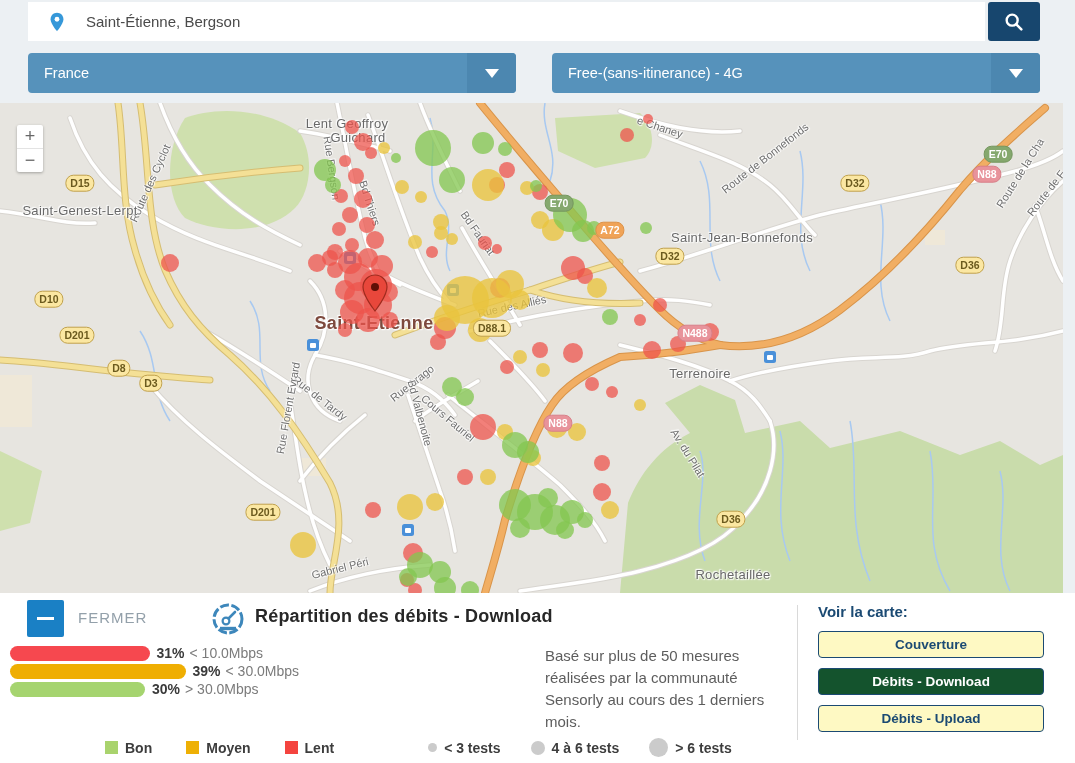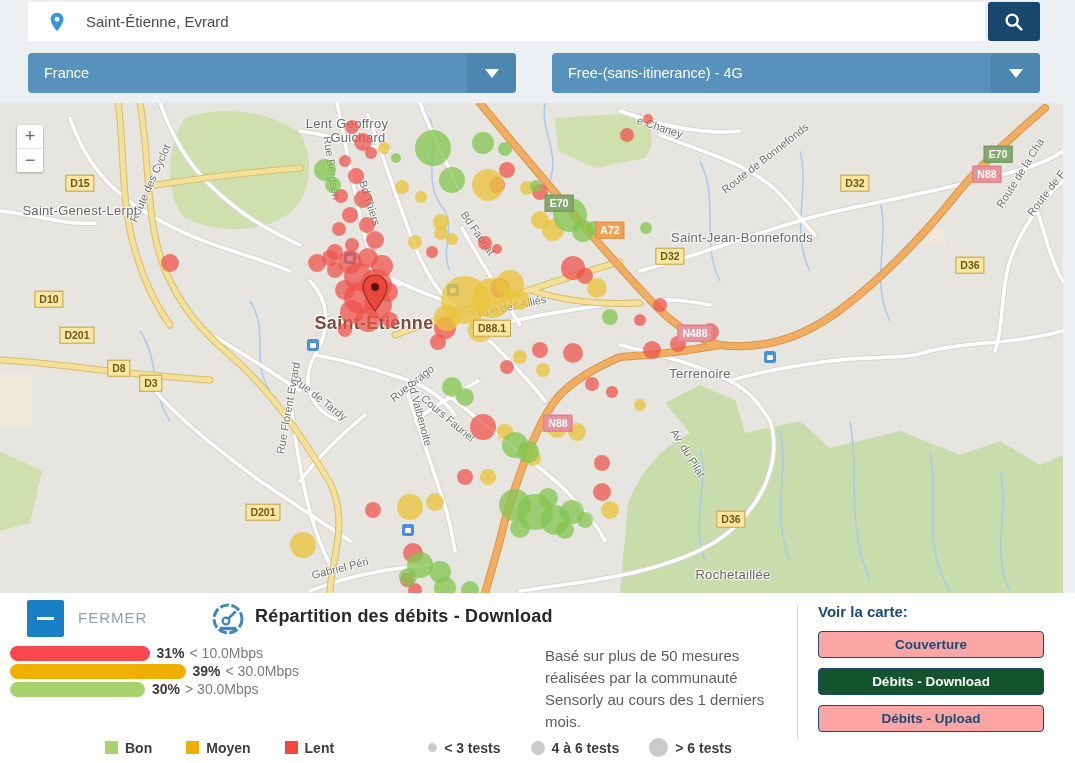--- a/index.html
+++ b/index.html
@@ -17,21 +17,21 @@
   #map{position:absolute;left:0;top:103px;width:1063px;height:490px;background:#e7e5e0;overflow:hidden;}
   #map svg.base{position:absolute;left:0;top:0;}
   .mlayer{position:absolute;left:0;top:0;width:100%;height:100%;}
   .dot{position:absolute;border-radius:50%;}
   .dot.R{background:rgba(238,83,76,.74);}
   .dot.Y{background:rgba(233,196,62,.78);}
   .dot.G{background:rgba(132,199,80,.76);}
   .street{position:absolute;font-size:11px;color:#6f6f6f;white-space:nowrap;text-shadow:0 0 2px #fff,0 0 2px #fff,1px 1px 1px #fff,-1px -1px 1px #fff;}
   .city{position:absolute;font-size:13px;color:#686868;letter-spacing:.3px;white-space:nowrap;text-shadow:0 0 2px #fff,0 0 3px #fff,1px 1px 1px #fff,-1px -1px 1px #fff;transform:translate(-50%,-50%);}
   .city.big{font-size:18px;font-weight:bold;color:#7e4a3e;}
-  .shield{position:absolute;transform:translate(-50%,-50%);font-size:10.5px;font-weight:bold;padding:1px 4px;border-radius:0;white-space:nowrap;line-height:1.2;}
+  .shield{position:absolute;transform:translate(-50%,-50%);font-size:10.5px;font-weight:bold;padding:1px 4px;border-radius:8px;white-space:nowrap;line-height:1.2;}
   .shield.yellow{background:#fbe7a2;border:1.5px solid #c0a14c;color:#6b5a1e;}
   .shield.green{background:#85a86e;border:1.5px solid #74965e;color:#fff;}
   .shield.pink{background:#e8939b;border:1.5px solid #d87f88;color:#fff;}
   .shield.orange{background:#f0a357;border:1.5px solid #dd9146;color:#fff;}
   .transit{position:absolute;width:12px;height:12px;background:#4a90d9;border-radius:2.5px;transform:translate(-50%,-50%);display:flex;align-items:center;justify-content:center;}
   .transit span{display:block;width:6px;height:5px;background:#fff;border-radius:1px;}
   .zoomctl{position:absolute;left:17px;top:22px;width:26px;background:#fff;border-radius:2px;box-shadow:0 1px 3px rgba(0,0,0,.3);z-index:30;}
   .zoomctl div{height:23px;display:flex;align-items:center;justify-content:center;font-size:18px;color:#666;cursor:pointer;}
   .zoomctl .sep{height:1px;background:#e3e3e3;padding:0;}
   #marker{position:absolute;z-index:25;transform:translate(-50%,-100%);}
@@ -45,37 +45,37 @@
   .panel-title{position:absolute;left:255px;top:13px;font-size:18px;font-weight:bold;color:#272727;letter-spacing:.2px;}
   .bars{position:absolute;left:10px;top:50px;}
   .bar-row{display:flex;align-items:flex-end;height:18px;margin-bottom:0;}
   .bar-pill{height:15px;border-radius:8px;flex:0 0 auto;}
   .bar-pct{margin-left:7px;font-size:14px;font-weight:bold;color:#3a3a3a;}
   .bar-lab{margin-left:5px;font-size:14px;color:#7b7b7b;}
   .desc{position:absolute;left:545px;top:52px;width:238px;font-size:15px;line-height:22px;color:#5d5d5d;}
   .vsep{position:absolute;left:797px;top:12px;width:1px;height:135px;background:#d9d9d9;}
   .side{position:absolute;left:818px;top:10px;width:226px;}
   .side-h{font-size:15px;font-weight:bold;color:#1b4a73;margin-bottom:11px;}
-  .side-btn{display:block;width:100%;box-sizing:border-box;margin-bottom:10px;padding:5px 0;font-size:13.5px;font-family:"Liberation Sans",sans-serif;text-align:center;border:1.5px solid #1b4a73;border-radius:4px;background:#fca5a5;color:#1b4a73;cursor:pointer;font-weight:bold;}
+  .side-btn{display:block;width:100%;box-sizing:border-box;margin-bottom:10px;padding:5px 0;font-size:13.5px;font-family:"Liberation Sans",sans-serif;text-align:center;border:1.5px solid #1b4a73;border-radius:4px;background:#fef9c3;color:#1b4a73;cursor:pointer;font-weight:bold;}
   .side-btn.active{background:#14532d;color:#fff;}
   .legend{position:absolute;left:105px;top:145px;display:flex;align-items:center;font-size:14px;font-weight:bold;color:#3d3d3d;}
   .leg-item{display:flex;align-items:center;}
   .leg-sq{width:13px;height:13px;margin-right:7px;flex:0 0 auto;}
   .leg-ci{border-radius:50%;background:#cbcbcb;margin-right:7px;flex:0 0 auto;}
 </style>
 </head>
 <body>
 <div id="app">
 
   <div class="search-box">
     <svg class="pin-icon" viewBox="0 0 24 24">
       <path d="M12 2C8.1 2 5 5.1 5 9c0 5.2 7 13 7 13s7-7.8 7-13c0-3.9-3.1-7-7-7z" fill="#3698d9"></path>
       <circle cx="12" cy="9" r="2.6" fill="#fff"></circle>
     </svg>
-    <span class="search-value">Saint-Étienne, Evrard</span>
+    <span class="search-value">Saint-Étienne, Bergson</span>
   </div>
   <button class="search-btn">
     <svg width="22" height="22" viewBox="0 0 24 24">
       <circle cx="10" cy="10" r="6" fill="none" stroke="#fff" stroke-width="2.6"></circle>
       <line x1="14.5" y1="14.5" x2="20" y2="20" stroke="#fff" stroke-width="2.8" stroke-linecap="round"></line>
     </svg>
   </button>
   <div class="dd" style="left:28px;width:488px;">
     <span class="dd-label">France</span>
     <span class="dd-arrow">

